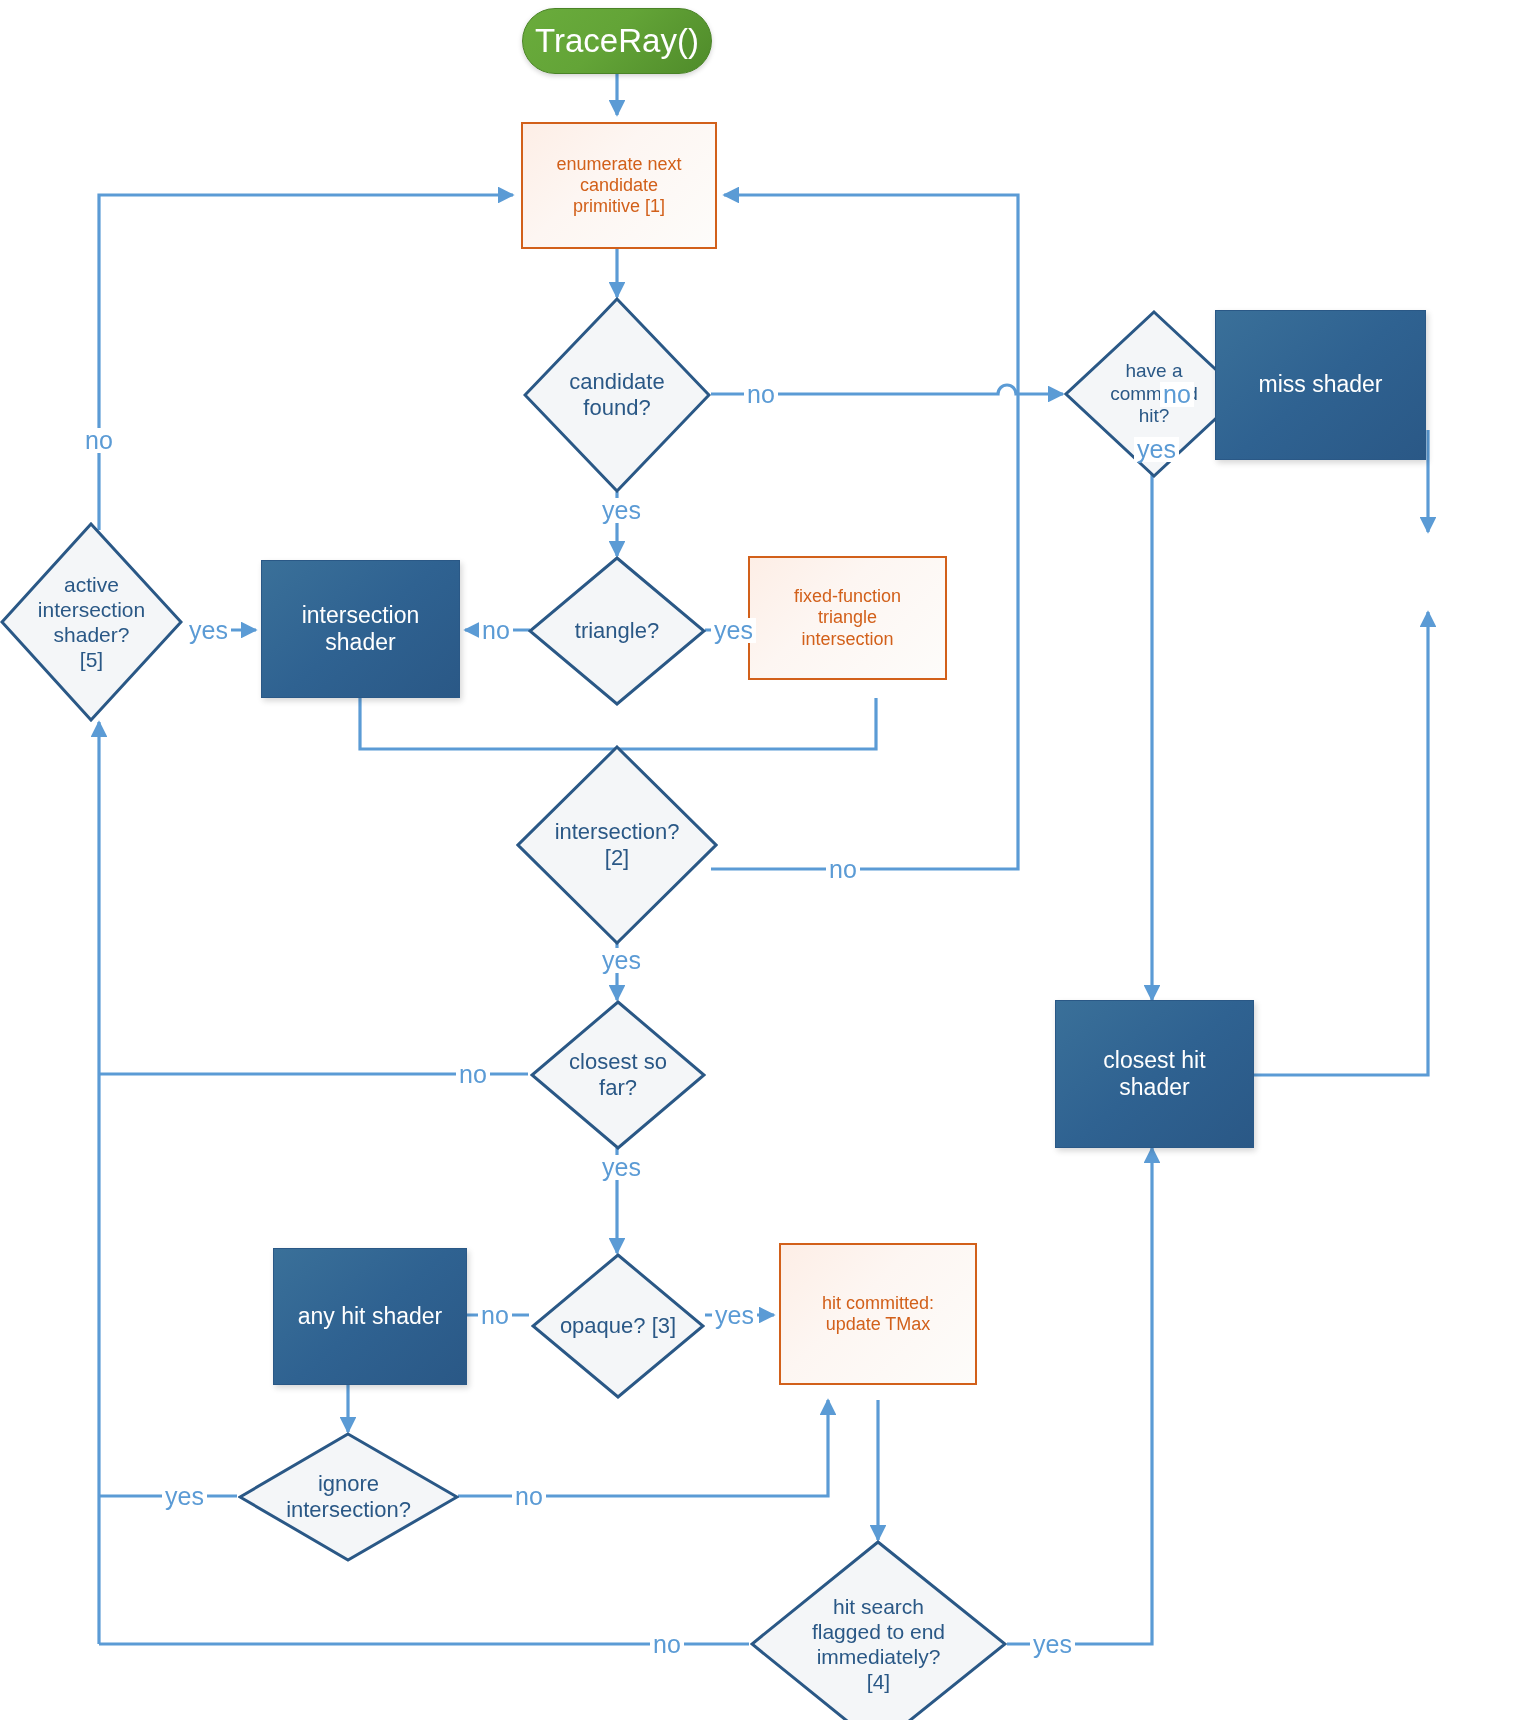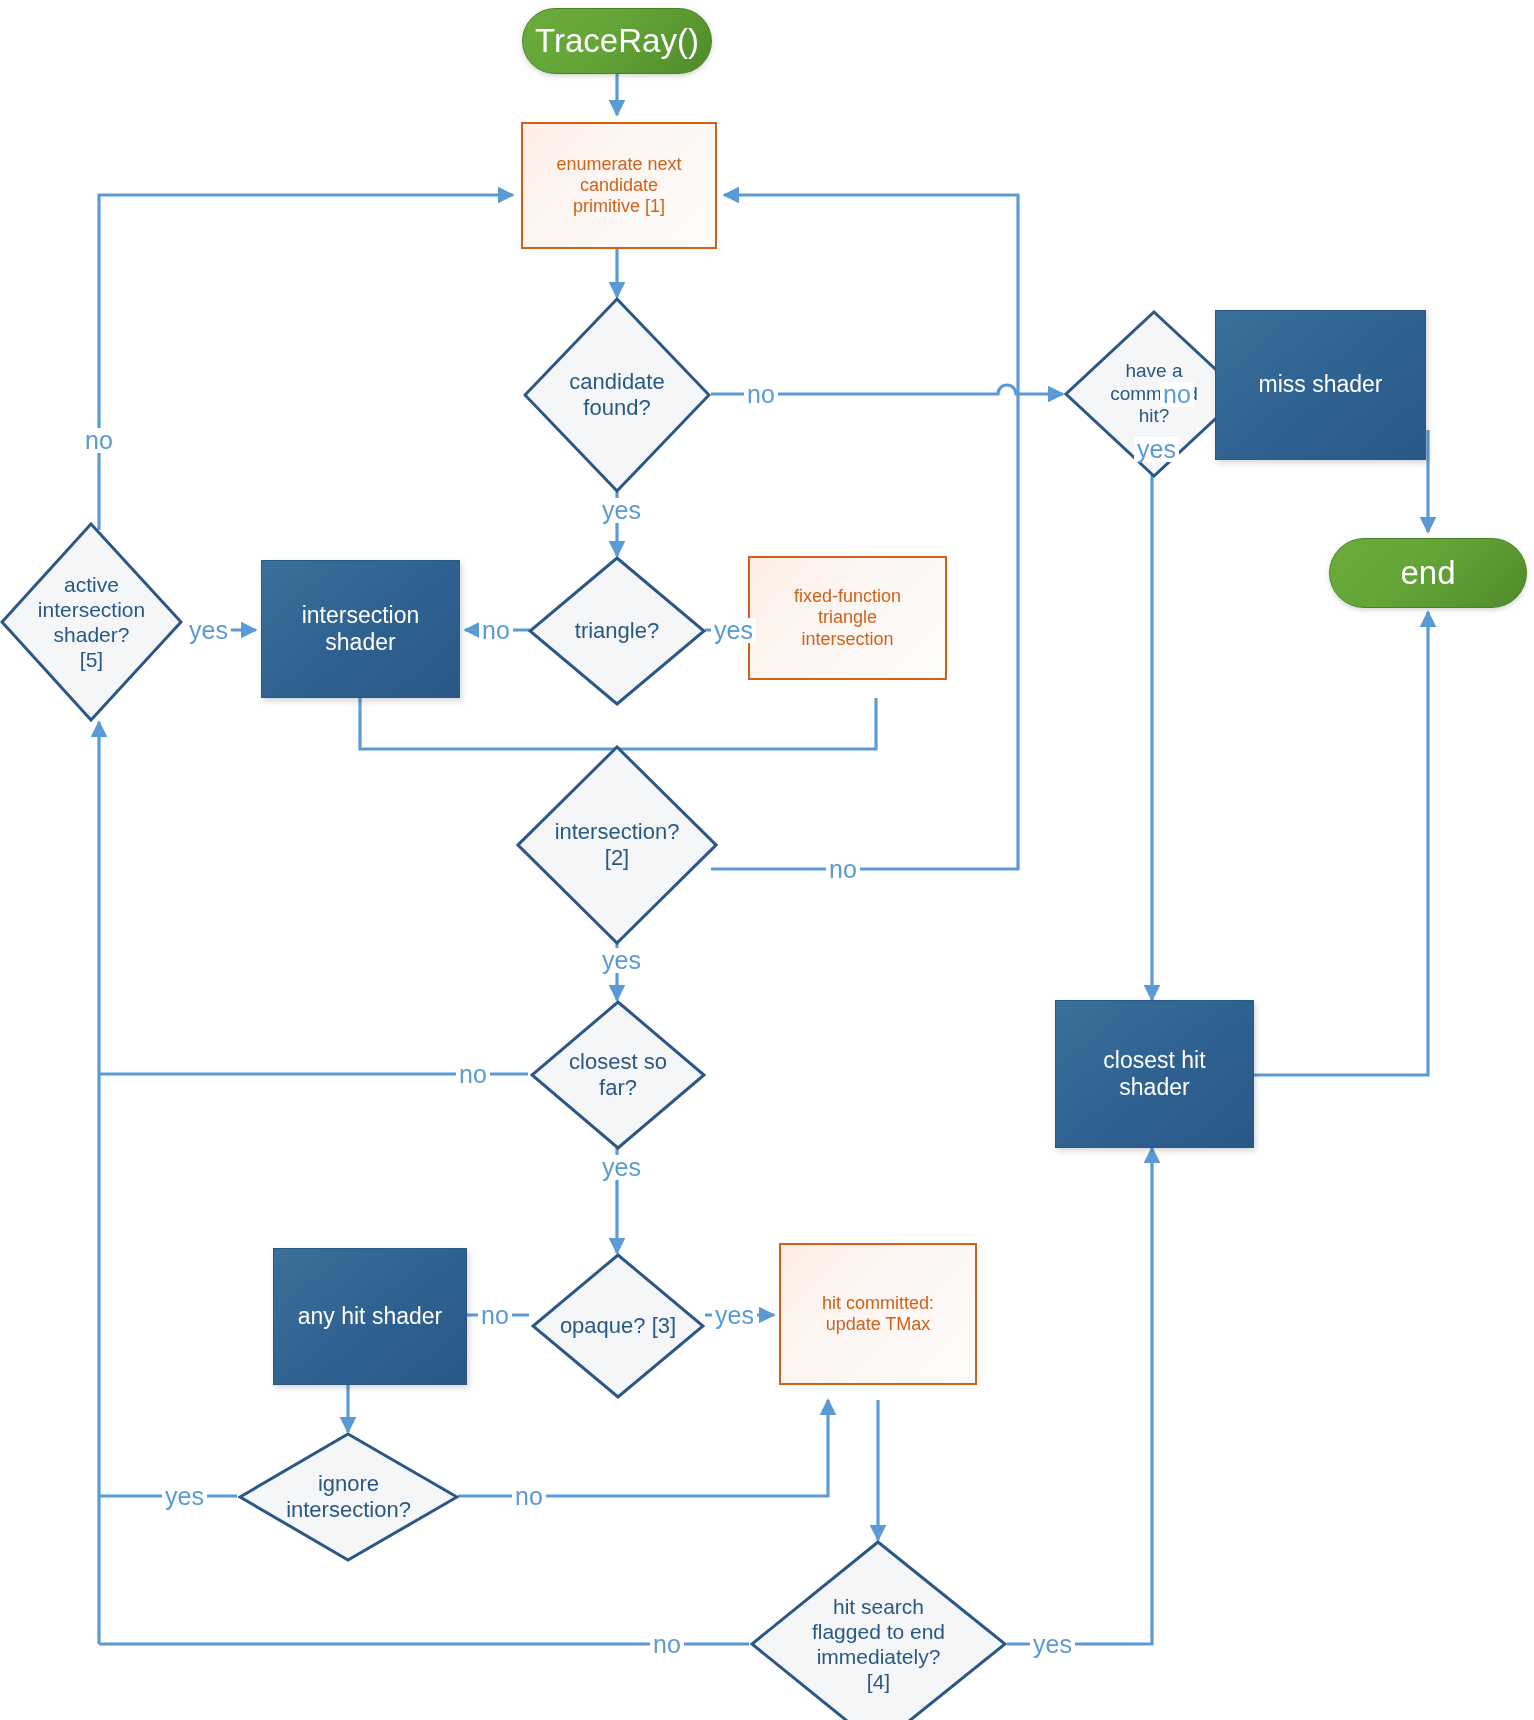--- a/index.html
+++ b/index.html
@@ -213,23 +213,20 @@
     </svg>
     <div class="diamond-label" style="font-size:19px;">have a
 committed
 hit?</div>
   </div>
 
   <div class="node blue" style="left:1215px; top:310px; width:211px; height:150px;">
     <span>miss shader</span>
   </div>
 
-  <div class="node term" style="left:1329px; top:538px; width:198px; height:70px;">
-    <span>end</span>
-  </div>
 
   <div class="diamond-wrap" style="left:516px; top:745px; width:202px; height:200px;">
     <svg class="dshape" width="202" height="200" viewBox="0 0 202 200" xmlns="http://www.w3.org/2000/svg">
       <polygon points="101,2 200,100 101,198 2,100" fill="#f4f6f8" stroke="#2a5886" stroke-width="3"></polygon>
     </svg>
     <div class="diamond-label">intersection?
 [2]</div>
   </div>
 
   <div class="diamond-wrap" style="left:530px; top:1000px; width:176px; height:150px;">

